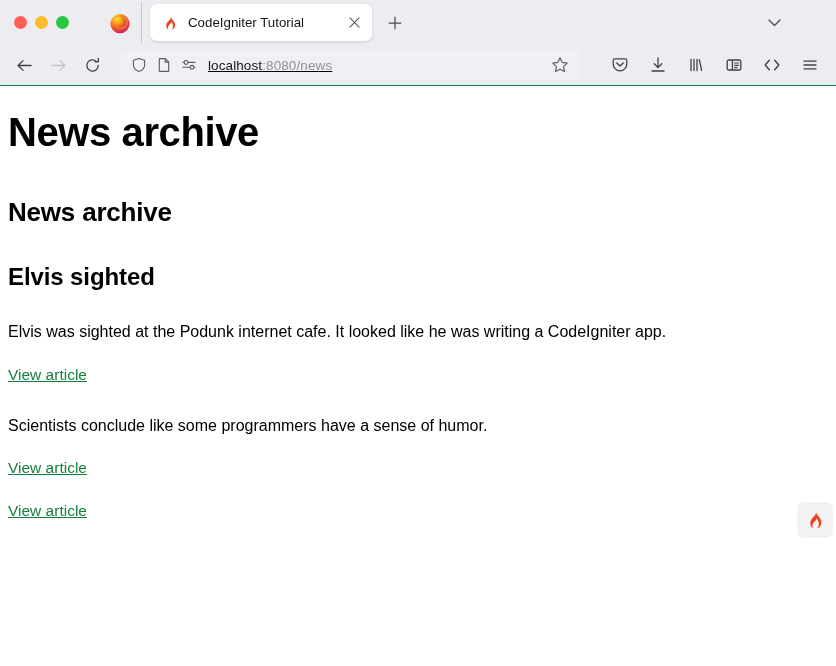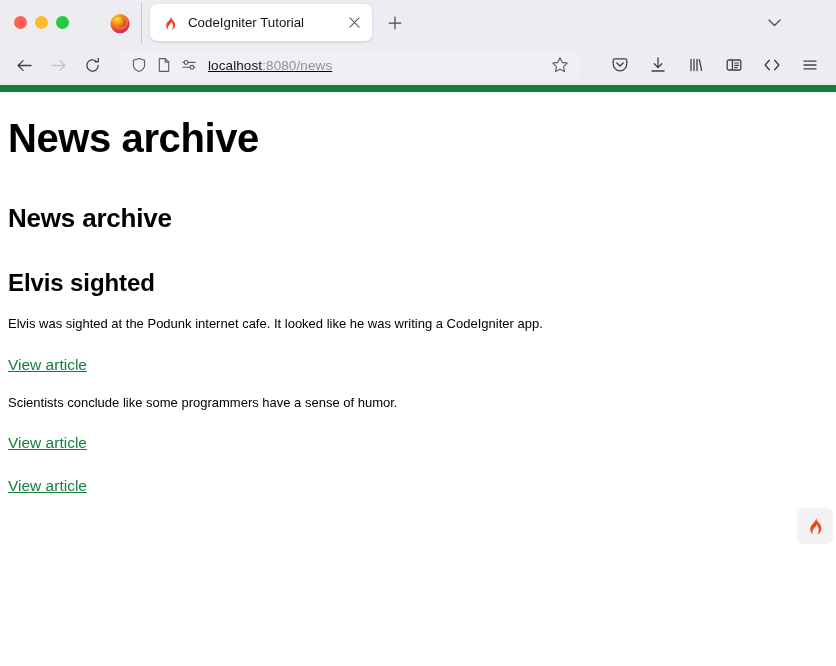--- a/index.html
+++ b/index.html
@@ -13,21 +13,21 @@
   body {
     font-family: "Liberation Sans", sans-serif;
     background: #ffffff;
     -webkit-font-smoothing: antialiased;
   }
 
   
   .browser-chrome {
     width: 836px;
     background: #edecf0;
-    border-bottom: 7px solid #15803d;
+    border-bottom: 1px solid #15803d;
   }
 
   
   .tab-strip {
     height: 45px;
     display: flex;
     align-items: center;
     padding: 0 10px 0 14px;
     position: relative;
   }
@@ -181,23 +181,23 @@
   }
   h3.article-title {
     font-size: 24px;
     font-weight: 700;
     color: #000000;
     letter-spacing: -0.1px;
     margin: 35px 0 0 0;
     line-height: 1.15;
   }
   p.article-body {
-    font-size: 13px;
+    font-size: 16px;
     color: #000000;
-    margin: 20px 0 0 0;
+    margin: 32px 0 0 0;
     line-height: 1.2;
   }
   a.view-article {
     display: inline-block;
     font-size: 15.5px;
     color: #15803d;
     text-decoration: underline;
     margin: 24px 0 0 0;
     line-height: 1.2;
   }

